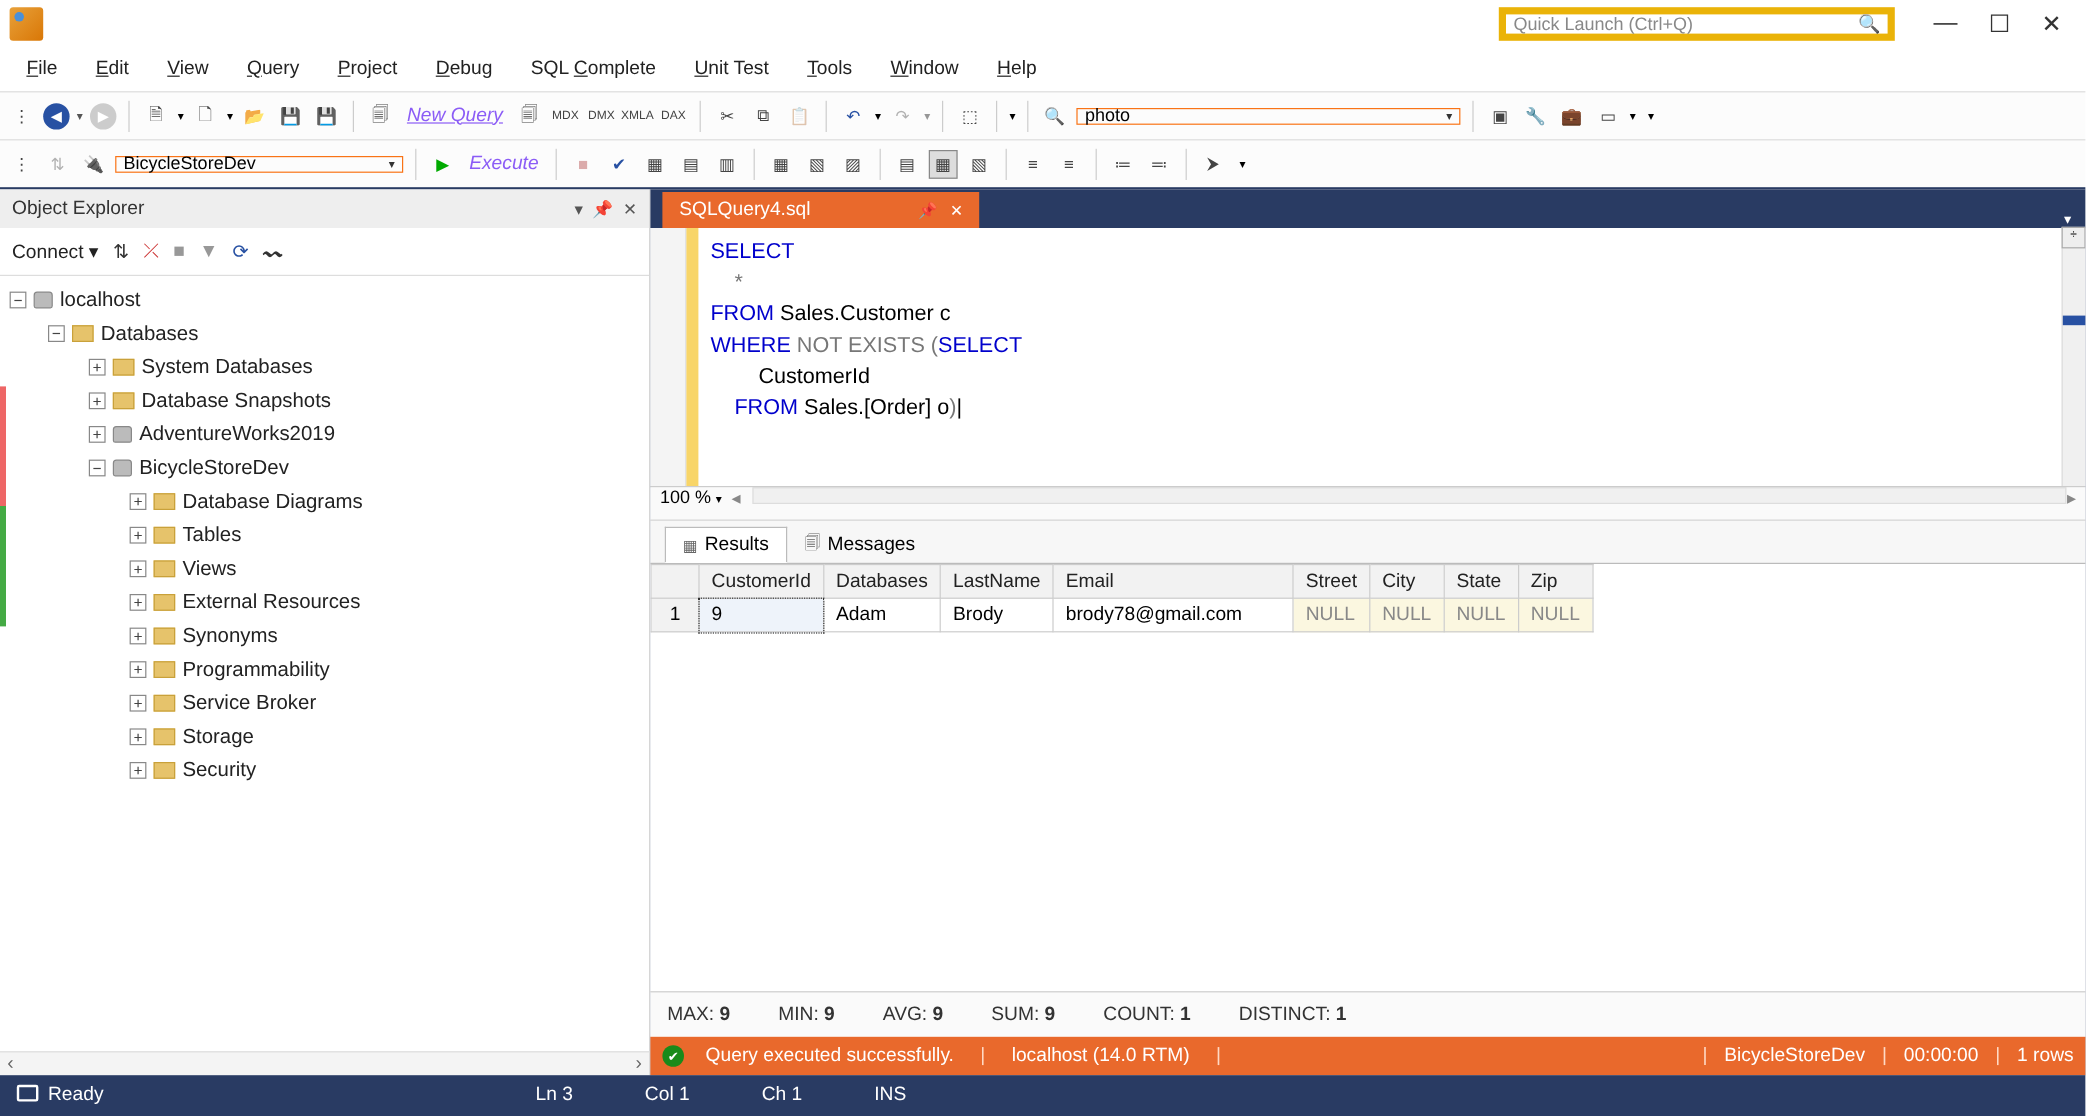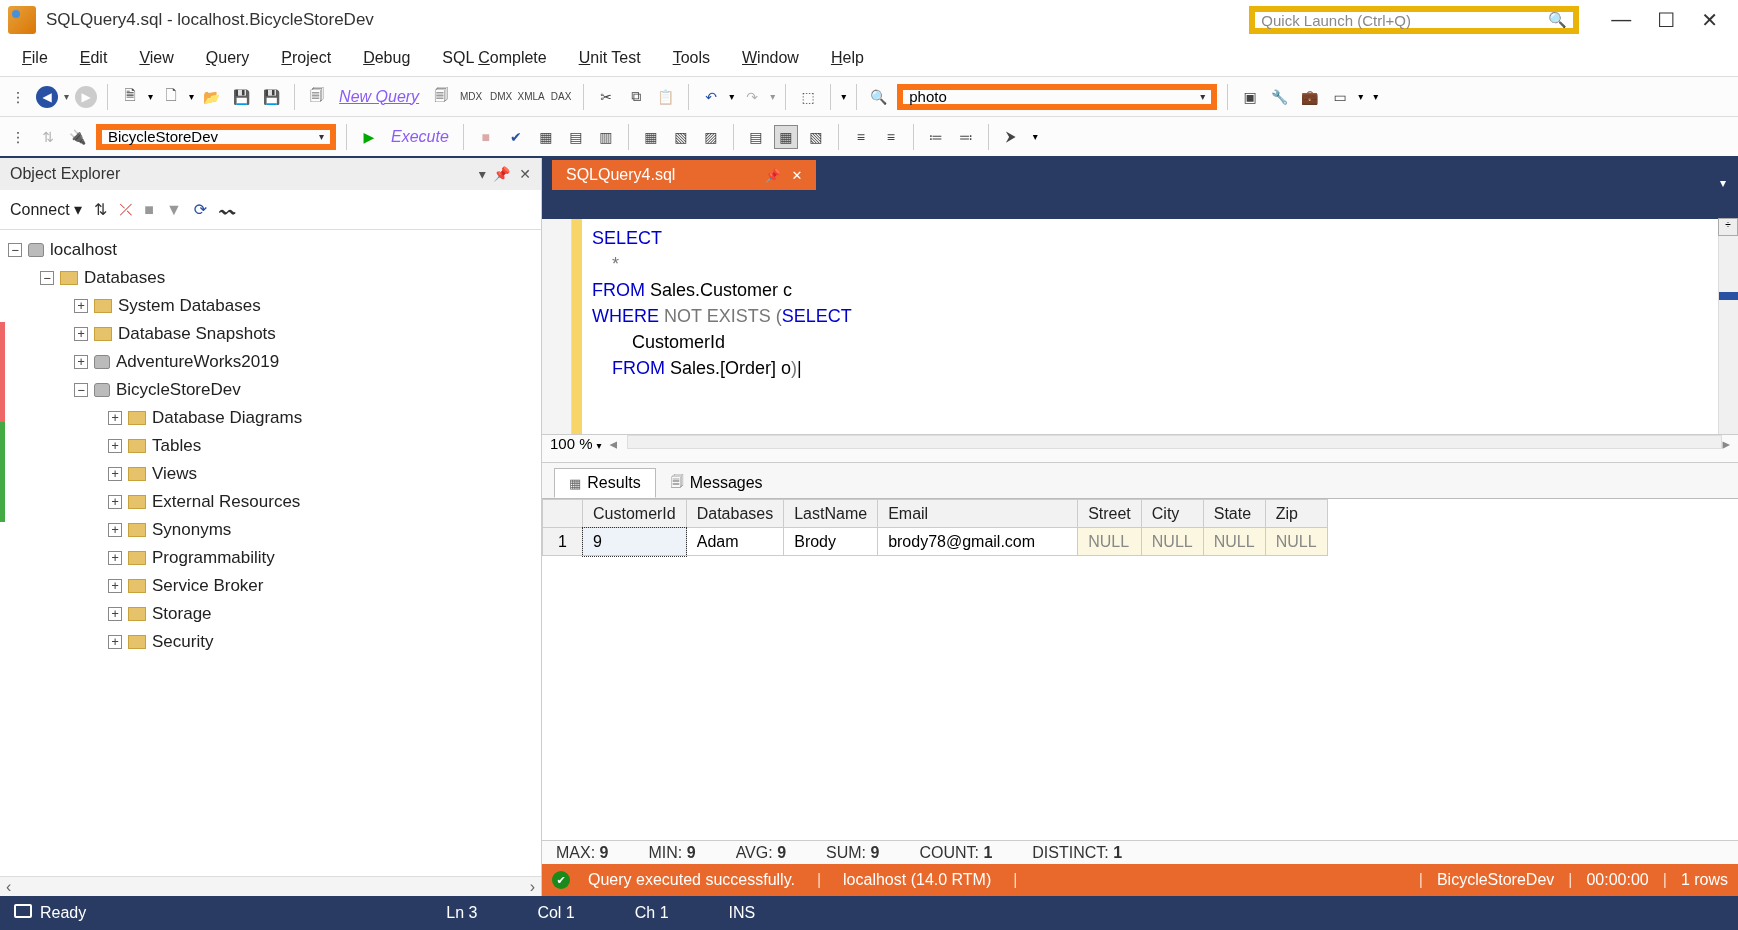--- a/index.html
+++ b/index.html
@@ -20,21 +20,21 @@
 .menubar { height: 36px; display: flex; align-items: center; padding: 0 8px; gap: 4px; background:#fff; }
 .menubar .menu-item { padding: 4px 14px; font-size: 16px; color:#222; }
 .menubar .menu-item u { text-decoration: underline; }
 
 
 .toolbar { height: 40px; display:flex; align-items:center; padding: 0 6px; gap: 6px; border-top:1px solid #ddd; background:#fcfcfc; }
 .tb-btn { width:24px; height:24px; display:flex; align-items:center; justify-content:center; color:#444; font-size:14px; }
 .tb-btn.green { color:#0a0; font-size:14px; }
 .tb-sep { width:1px; height:26px; background:#ccc; margin:0 4px; }
 .tb-text { font-size:16px; color:#8b5cf6; padding:0 4px;font-style:italic; }
-.tb-combo { height:26px; border:6px solid #f97316; padding:0 6px; display:flex; align-items:center; font-size:15px; min-width:0; }
+.tb-combo { height:14px; border:1px solid #f97316; padding:0 6px; display:flex; align-items:center; font-size:15px; min-width:0; }
 .tb-combo .caret { margin-left:auto; font-size:10px; color:#333; }
 .nav-back { width:22px; height:22px; border-radius:50%; background:#2851a3; color:#fff; display:flex; align-items:center; justify-content:center; font-size:12px; }
 .nav-fwd { width:22px; height:22px; border-radius:50%; background:#ccc; color:#fff; display:flex; align-items:center; justify-content:center; font-size:12px; }
 
 
 .main { flex:1; display:flex; border-top:2px solid #293b63; min-height:0; }
 
 
 .panel-left { width: 542px; display:flex; flex-direction:column; border-right:1px solid #ccc; background:#fff; }
 .panel-title { height:32px; background:#eee; display:flex; align-items:center; padding:0 10px; font-size:16px; color:#333; }
@@ -48,21 +48,21 @@
 .tree-row { display:flex; align-items:center; height:28px; padding-left:8px; white-space:nowrap; }
 .tree-row .exp { width:14px; text-align:center; font-size:12px; color:#444; border:1px solid #888; line-height:12px; margin-right:6px; font-family:monospace; }
 .tree-row .foldr { width:18px; height:14px; background:#e6c36b; border:1px solid #c9a13a; margin-right:6px; }
 .tree-row .db { width:16px; height:14px; background:#bbb; border:1px solid #888; border-radius:3px 3px 2px 2px; margin-right:6px; }
 .ind1 { padding-left:40px; }
 .ind2 { padding-left:74px; }
 .ind3 { padding-left:108px; }
 .tree-scroll-h { height:20px; border-top:1px solid #ddd; display:flex; align-items:center; justify-content:space-between; padding:0 6px; color:#666; background:#f4f4f4; }
 
 
-.panel-right { flex:1; display:flex; flex-direction:column; background:#293b63; min-width:0;gap:29px; }
+.panel-right { flex:1; display:flex; flex-direction:column; background:#293b63; min-width:0; }
 .doc-tabbar { height:32px; display:flex; align-items:flex-end; padding-left:10px; }
 .doc-tab { height:30px; background:#e9692c; color:#fff; display:flex; align-items:center; padding:0 14px; font-size:16px; gap:90px; }
 .doc-tab .tab-icons { display:flex; gap:10px; font-size:13px; }
 .doc-tabbar .menu-caret { margin-left:auto; color:#fff; padding:0 12px; font-size:12px; }
 
 .editor-wrap { flex:1; background:#fff; display:flex; flex-direction:column; min-height:0; }
 
 .code-area { display:flex; height:216px; border-bottom:1px solid #ccc; font-family: Consolas, monospace; font-size:18px; position:relative; }
 .code-gutter { width:30px; background:#f4f4f4; border-right:1px solid #ddd; }
 .code-margin { width:10px; background:#f8d568; }
@@ -84,39 +84,38 @@
 .result-tab .ic { font-size:13px; color:#666; }
 
 .grid-wrap { flex:1; overflow:auto; background:#fff; }
 table.grid { border-collapse:collapse; font-size:16px; }
 table.grid th, table.grid td { border:1px solid #ccc; padding:4px 10px; text-align:left; height:28px; }
 table.grid th { background:#f2f2f2; font-weight:normal; color:#222; }
 table.grid td.rowhdr { background:#f2f2f2; text-align:center; width:40px; }
 table.grid td.sel { background:#eef3fa; outline:1px dotted #333; }
 table.grid td.null { background:#fbf7e0; color:#888; }
 
-.agg-bar { height:24px; border-top:1px solid #ccc; display:flex; align-items:center; gap:40px; padding:0 14px; font-size:16px; background:#fafafa; color:#333; }
+.agg-bar { height:38px; border-top:1px solid #ccc; display:flex; align-items:center; gap:40px; padding:0 14px; font-size:16px; background:#fafafa; color:#333; }
 .agg-bar b { font-weight:600; }
 
 .exec-status { height:32px; background:#e9692c; color:#fff; display:flex; align-items:center; padding:0 10px; font-size:16px; gap:18px; }
 .exec-status .ok-ic { width:18px; height:18px; border-radius:50%; background:#1a8a1a; color:#fff; display:flex; align-items:center; justify-content:center; font-size:11px; }
 .exec-status .divider { color:#ffd9c4; margin:0 4px; }
 .exec-status .right { margin-left:auto; display:flex; gap:10px; align-items:center; }
 
 
 .statusbar { height:34px; background:#293b63; color:#fff; display:flex; align-items:center; padding:0 14px; font-size:16px; gap:60px; }
 .statusbar .sb-ic { width:18px; height:14px; border:2px solid #fff; border-radius:2px; margin-right:8px; }
 .statusbar .group { display:flex; }
 </style>
 </head>
 <body>
 
 <div class="titlebar">
   <div class="app-icon"></div>
-  <div class="title">SQLQuery4.sql - localhost.BicycleStoreDev</div>
   <div class="spacer"></div>
   <div class="quick-launch">
     <span>Quick Launch (Ctrl+Q)</span>
     <span class="search-ic">🔍</span>
   </div>
   <div class="win-controls">
     <span>—</span>
     <span>☐</span>
     <span>✕</span>
   </div>

